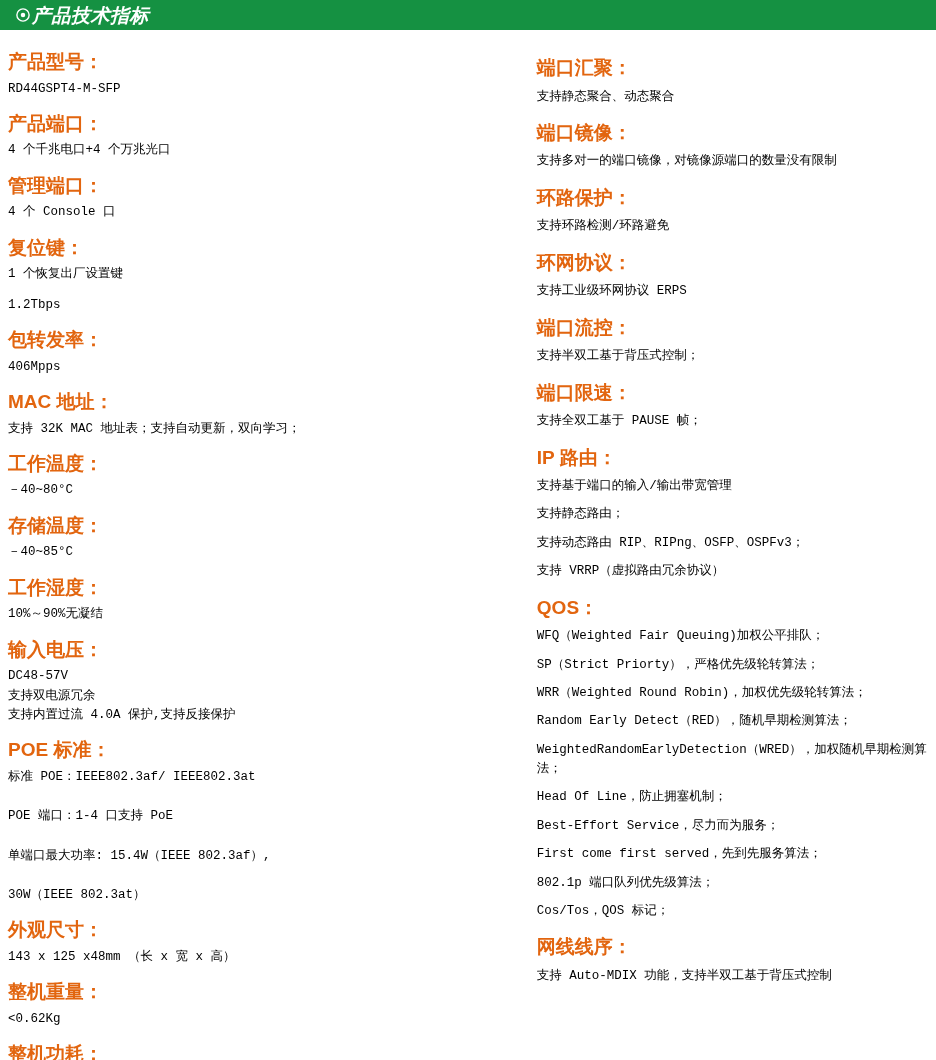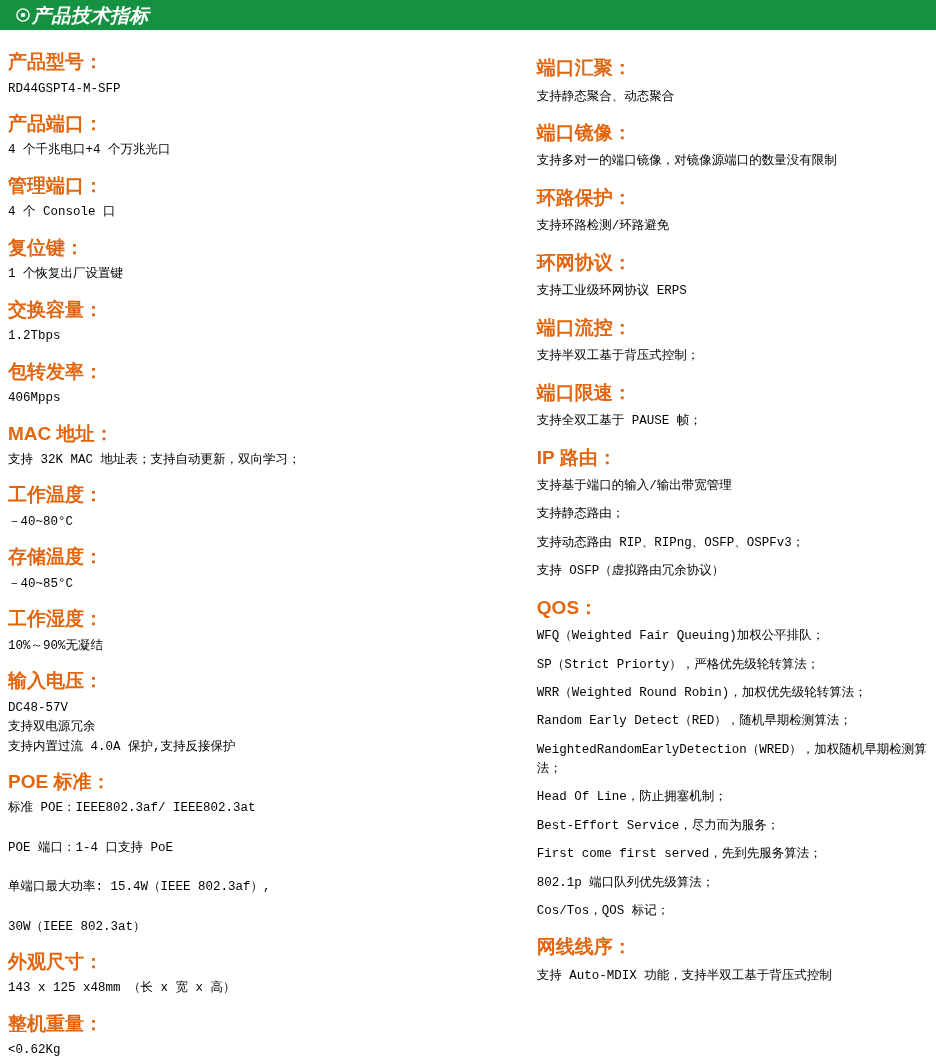--- a/index.html
+++ b/index.html
@@ -132,21 +132,20 @@
         <div class="spec-label">管理端口：</div>
         <div class="spec-value">4 个 Console 口</div>
       </div>
 
       <div class="spec-block">
         <div class="spec-label">复位键：</div>
         <div class="spec-value">1 个恢复出厂设置键</div>
       </div>
 
       <div class="spec-block">
-        <div class="spec-label">交换容量：</div>
         <div class="spec-value">1.2Tbps</div>
       </div>
 
       <div class="spec-block">
         <div class="spec-label">包转发率：</div>
         <div class="spec-value">406Mpps</div>
       </div>
 
       <div class="spec-block">
         <div class="spec-label">MAC 地址：</div>
@@ -230,21 +229,21 @@
       <div class="spec-block">
         <div class="spec-label">端口限速：</div>
         <div class="spec-value">支持全双工基于 PAUSE 帧；</div>
       </div>
 
       <div class="spec-block">
         <div class="spec-label">IP 路由：</div>
         <div class="spec-value">支持基于端口的输入/输出带宽管理</div>
         <div class="spec-value">支持静态路由；</div>
         <div class="spec-value">支持动态路由 RIP、RIPng、OSFP、OSPFv3；</div>
-        <div class="spec-value">支持 OSFP（虚拟路由冗余协议）</div>
+        <div class="spec-value">支持 VRRP（虚拟路由冗余协议）</div>
       </div>
 
       <div class="spec-block">
         <div class="spec-label">QOS：</div>
         <div class="spec-value">WFQ（Weighted Fair Queuing)加权公平排队；</div>
         <div class="spec-value">SP（Strict Priorty），严格优先级轮转算法；</div>
         <div class="spec-value">WRR（Weighted Round Robin)，加权优先级轮转算法；</div>
         <div class="spec-value">Random Early Detect（RED），随机早期检测算法；</div>
         <div class="spec-value">WeightedRandomEarlyDetection（WRED），加权随机早期检测算法；</div>
         <div class="spec-value">Head Of Line，防止拥塞机制；</div>

